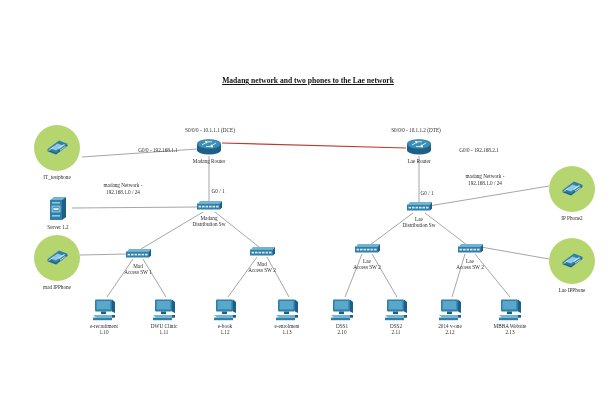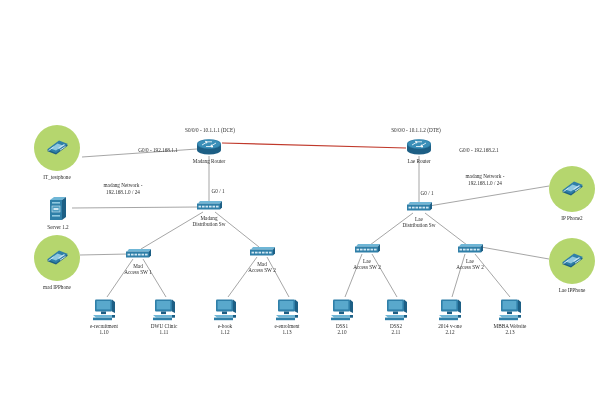--- a/index.html
+++ b/index.html
@@ -71,20 +71,23 @@
   }
   #title span {
     text-decoration: underline;
   }
 </style>
 </head>
 <body>
 
 <div id="canvas">
 
+  <div id="title" style="top:76px;">
+    <span>Madang network and two phones to the Lae network</span>
+  </div>
 
   <svg id="links" viewBox="0 0 616 420" width="616" height="420">
       <line x1="222" y1="143" x2="406" y2="148" stroke="#c0392b" stroke-width="1.1"></line>
       <line x1="209" y1="156" x2="209" y2="201" stroke="#808080" stroke-width="0.7"></line>
       <line x1="419" y1="156" x2="419" y2="202" stroke="#808080" stroke-width="0.7"></line>
       <line x1="82" y1="157" x2="197" y2="149" stroke="#808080" stroke-width="0.7"></line>
       <line x1="72" y1="208" x2="198" y2="207" stroke="#808080" stroke-width="0.7"></line>
       <line x1="80" y1="255" x2="128" y2="254" stroke="#808080" stroke-width="0.7"></line>
       <line x1="203" y1="212" x2="141" y2="249" stroke="#808080" stroke-width="0.7"></line>
       <line x1="215" y1="212" x2="259" y2="247" stroke="#808080" stroke-width="0.7"></line>

